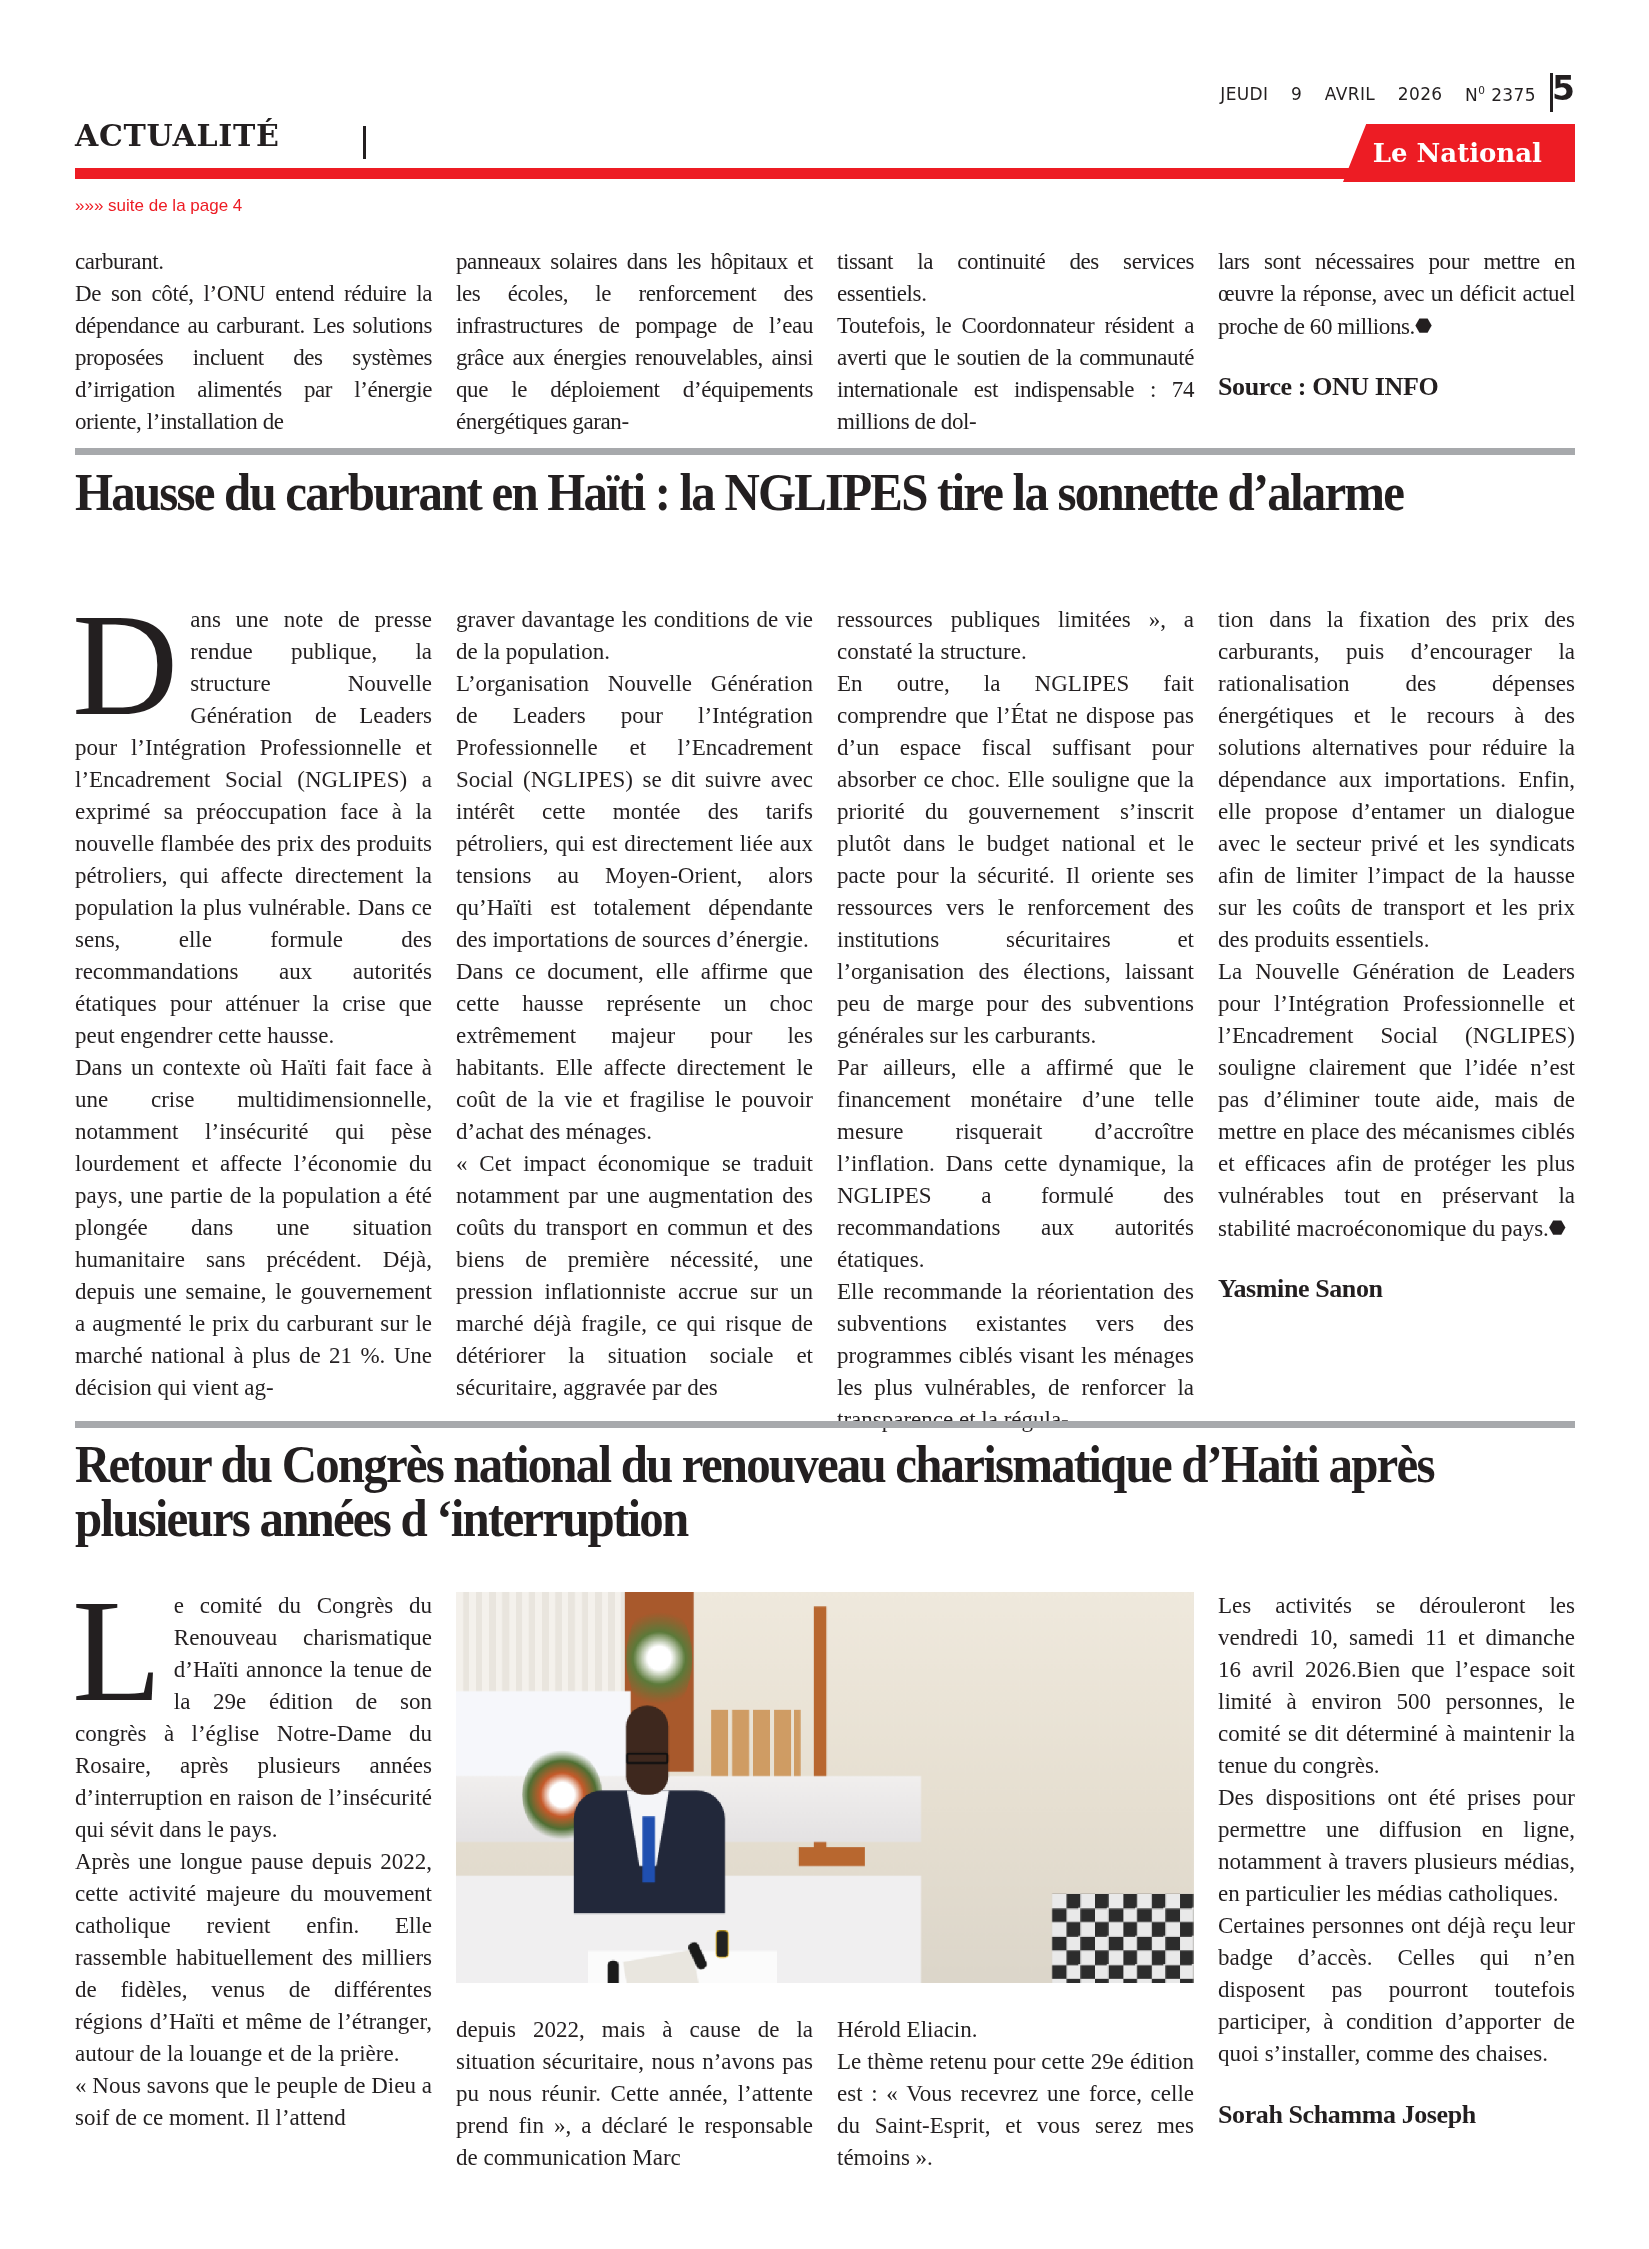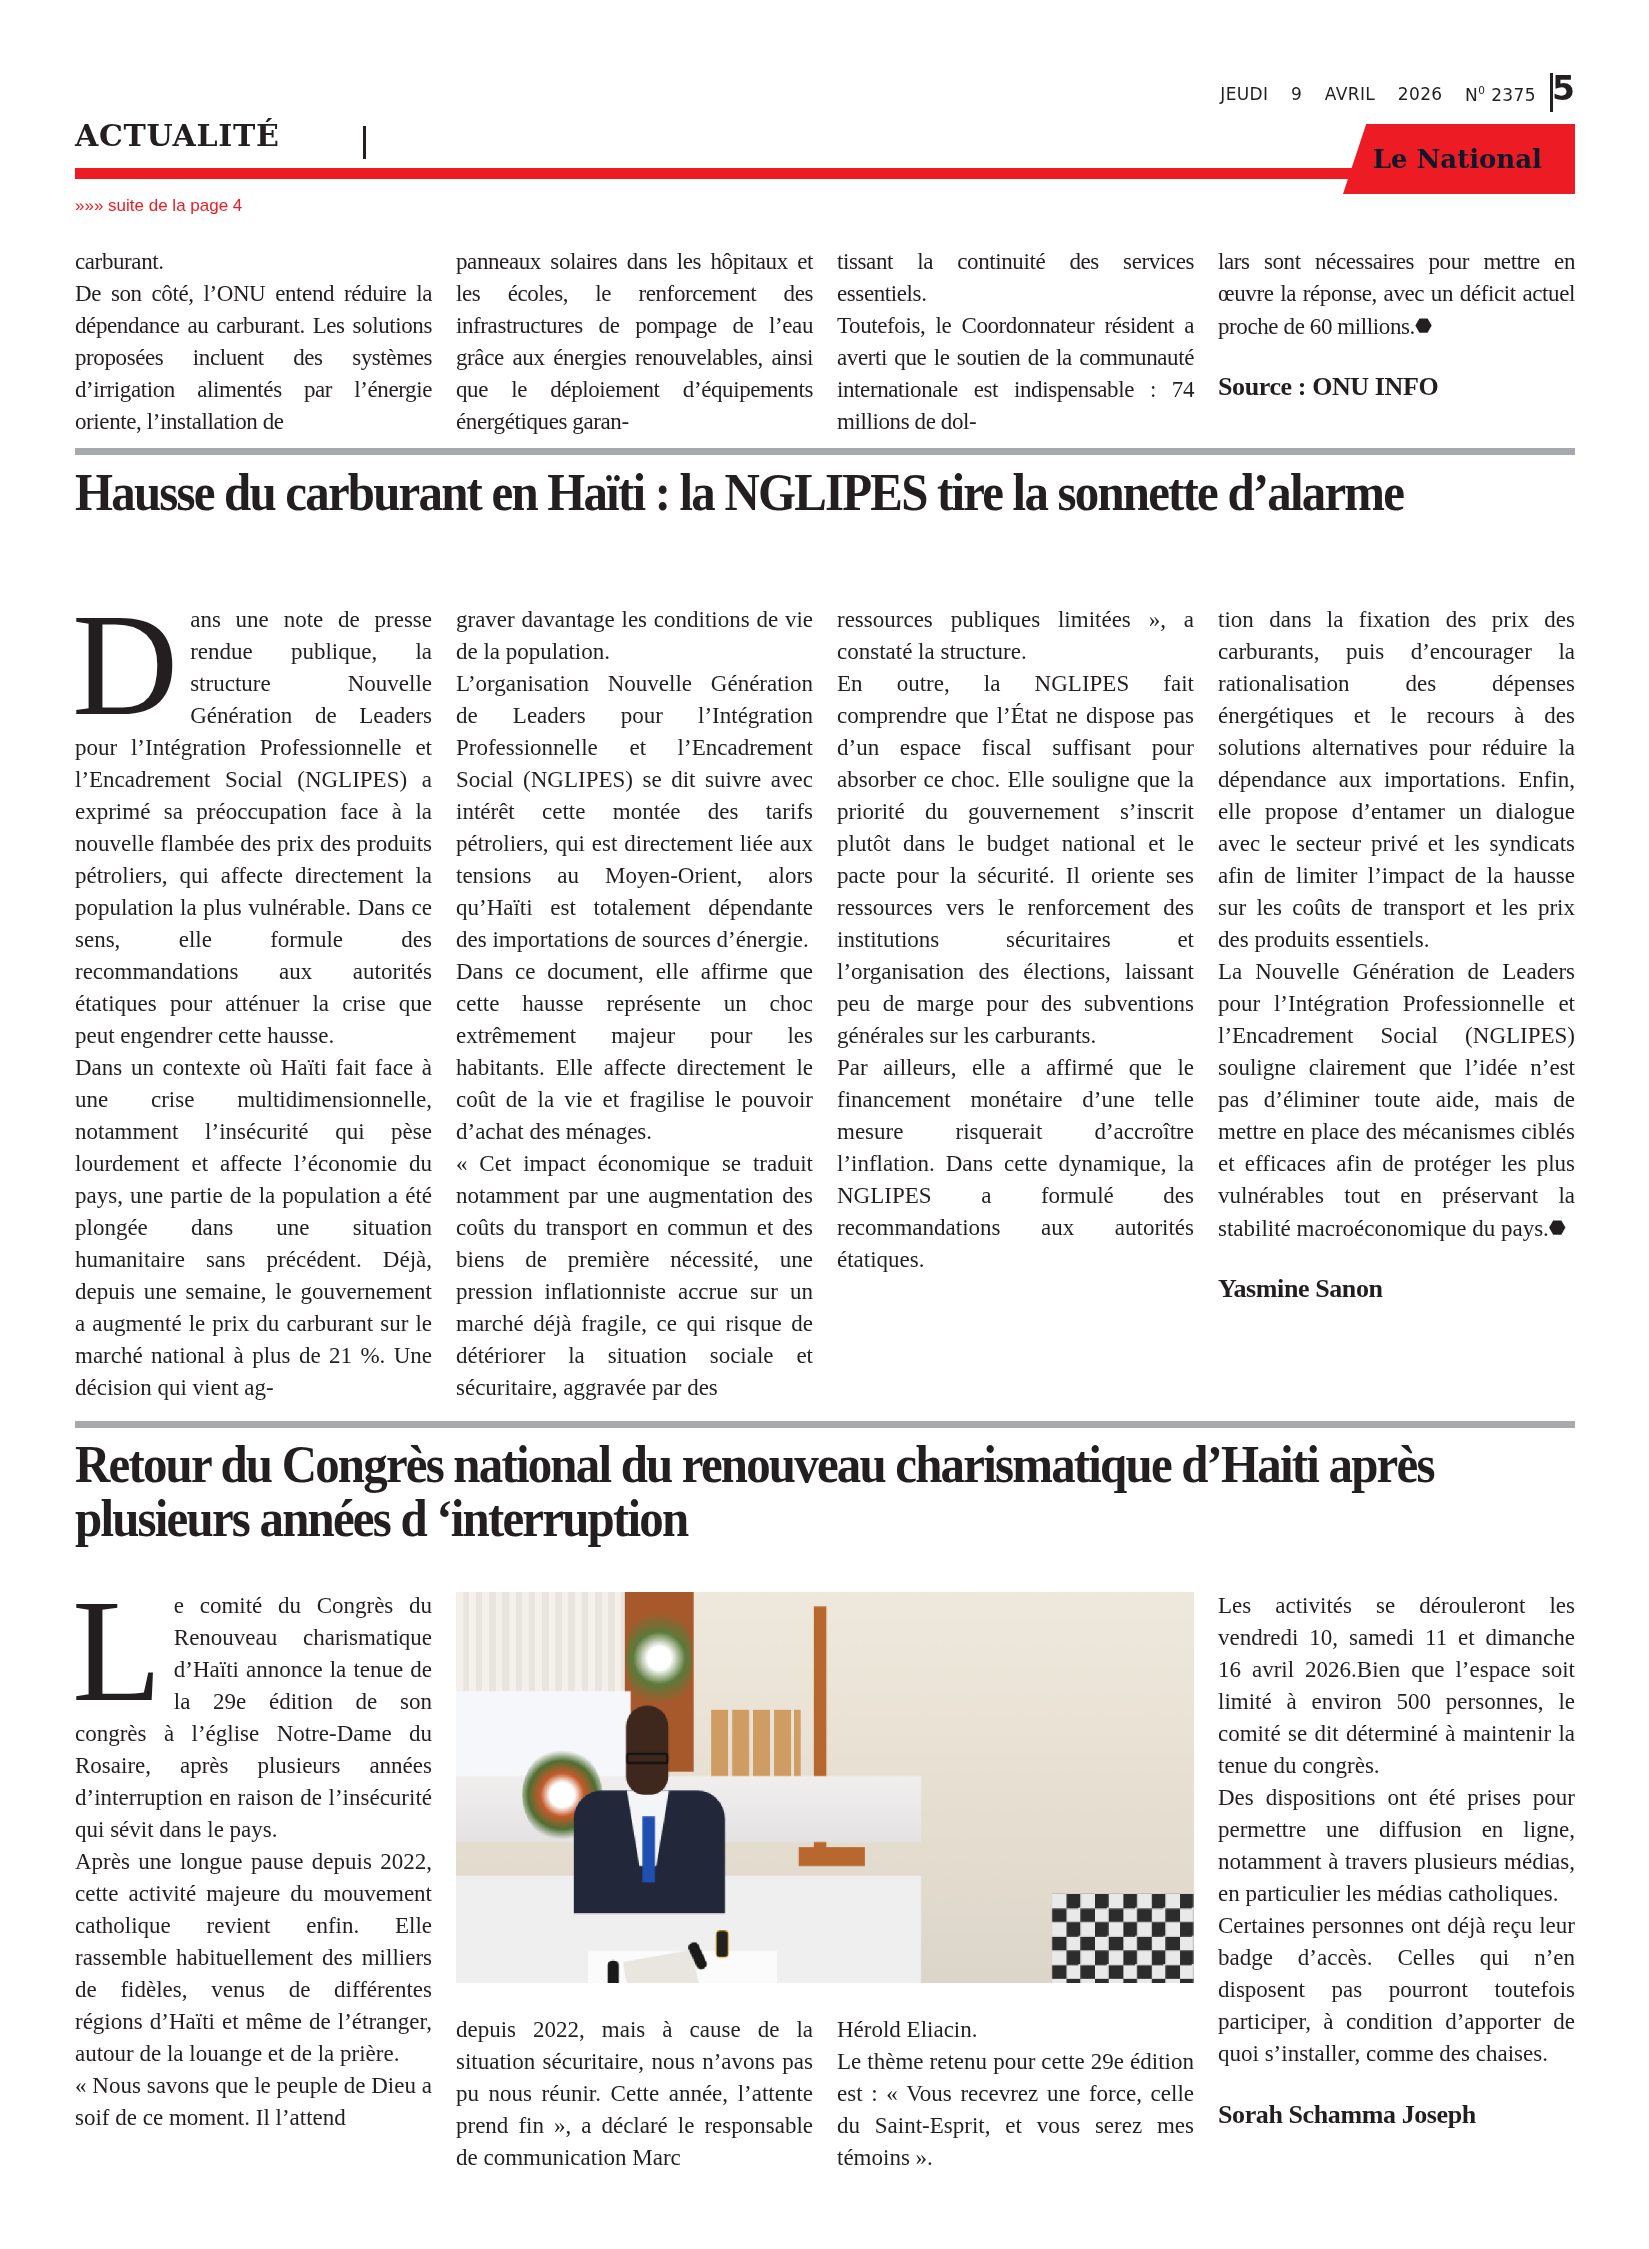--- a/index.html
+++ b/index.html
@@ -18,24 +18,24 @@
     position: absolute; top: 69px; right: 75px;
     font-family: "DejaVu Sans", sans-serif; font-weight: bold; font-size: 33px; color: #231f20;
   }
   .section-title {
     position: absolute; top: 118px; left: 75px;
     font-family: "DejaVu Serif", serif; font-weight: bold; font-size: 30px; letter-spacing: 0.7px; color: #231f20;
   }
   .section-bar { position: absolute; top: 126px; left: 363px; width: 3px; height: 33px; background: #231f20; }
   .red-rule { position: absolute; top: 168px; left: 75px; width: 1500px; height: 10.5px; background: #ed1c24; }
   .brand {
-    position: absolute; top: 124px; right: 75px; width: 232px; height: 70px;
+    position: absolute; top: 124px; right: 75px; width: 232px; height: 58px;
     background: #ed1c24; clip-path: polygon(10% 0, 100% 0, 100% 100%, 0 100%);
     display: flex; align-items: center; justify-content: flex-end; padding-right: 33px;
-    font-family: "DejaVu Serif", serif; font-weight: bold; font-size: 26px; color: #0f172a;
+    font-family: "DejaVu Serif", serif; font-weight: bold; font-size: 26px; color: #ffffff;
   }
   .continued {
     position: absolute; top: 196px; left: 75px;
     font-family: "Liberation Sans", sans-serif; font-size: 17px; color: #ed1c24;
   }
 
   
   .col {
     position: absolute; width: 357px;
     font-size: 23px; line-height: 32px; text-align: justify; hyphens: manual;
@@ -146,20 +146,21 @@
   <div class="col c2" style="top:604px">
     <p>graver davantage les conditions de vie de la population.</p>
     <p>L’organisation Nouvelle Génération de Leaders pour l’Intégration Professionnelle et l’Encadrement Social (NGLIPES) se dit suivre avec intérêt cette montée des tarifs pétroliers, qui est directement liée aux tensions au Moyen-Orient, alors qu’Haïti est totalement dépendante des importations de sources d’énergie.</p>
     <p>Dans ce document, elle affirme que cette hausse représente un choc extrêmement majeur pour les habitants. Elle affecte directement le coût de la vie et fragilise le pouvoir d’achat des ménages.</p>
     <p>« Cet impact économique se traduit notamment par une augmentation des coûts du transport en commun et des biens de première nécessité, une pression inflationniste accrue sur un marché déjà fragile, ce qui risque de détériorer la situation sociale et sécuritaire, aggravée par des</p>
   </div>
   <div class="col c3" style="top:604px">
     <p>ressources publiques limitées », a constaté la structure.</p>
     <p>En outre, la NGLIPES fait comprendre que l’État ne dispose pas d’un espace fiscal suffisant pour absorber ce choc. Elle souligne que la priorité du gouvernement s’inscrit plutôt dans le budget national et le pacte pour la sécurité. Il oriente ses ressources vers le renforcement des institutions sécuritaires et l’organisation des élections, laissant peu de marge pour des subventions générales sur les carburants.</p>
     <p>Par ailleurs, elle a affirmé que le financement monétaire d’une telle mesure risquerait d’accroître l’inflation. Dans cette dynamique, la NGLIPES a formulé des recommandations aux autorités étatiques.</p>
+    <p>Elle recommande la réorientation des subventions existantes vers des programmes ciblés visant les ménages les plus vulnérables, de renforcer la transparence et la régula-</p>
   </div>
   <div class="col c4" style="top:604px">
     <p>tion dans la fixation des prix des carburants, puis d’encourager la rationalisation des dépenses énergétiques et le recours à des solutions alternatives pour réduire la dépendance aux importations. Enfin, elle propose d’entamer un dialogue avec le secteur privé et les syndicats afin de limiter l’impact de la hausse sur les coûts de transport et les prix des produits essentiels.</p>
     <p><span>La Nouvelle Génération de Leaders pour l’Intégration Professionnelle et l’Encadrement Social (NGLIPES) souligne clairement que l’idée n’est pas d’éliminer toute aide, mais de mettre en place des mécanismes ciblés et efficaces afin de protéger les plus vulnérables tout en préservant la stabilité macroéconomique du pays.</span><span class="end-mark">⬣</span></p>
     <p class="byline">Yasmine Sanon</p>
   </div>
 </section>
 
 <div class="gray-rule" style="top:1421px"></div>
 

